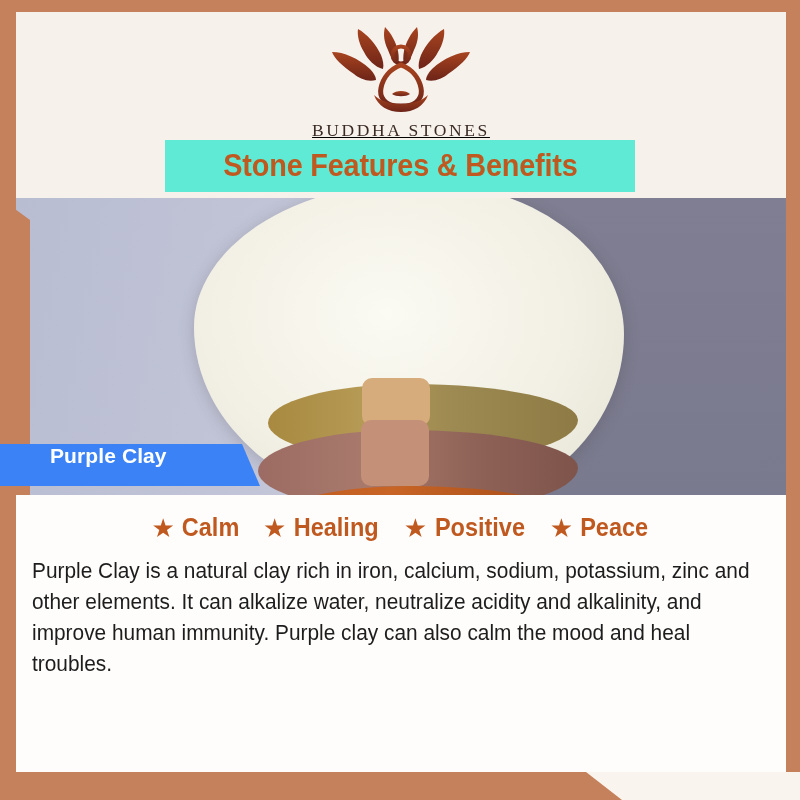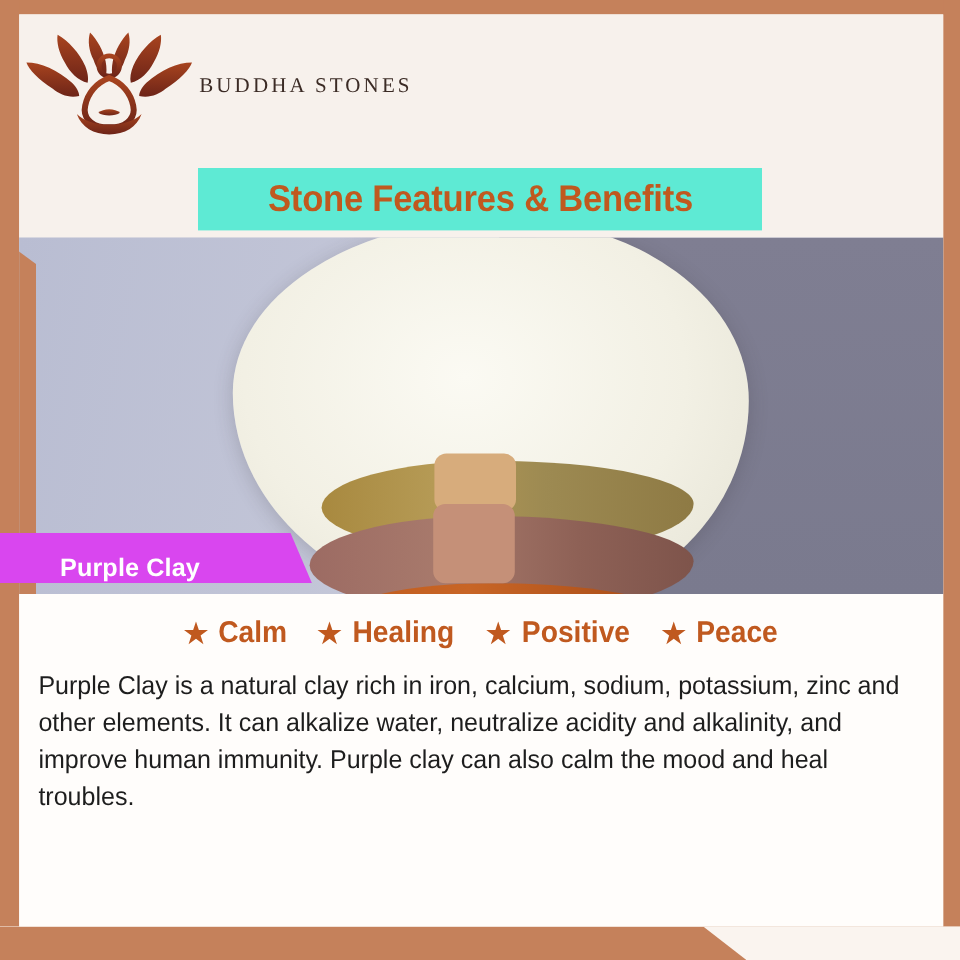--- a/index.html
+++ b/index.html
@@ -41,21 +41,21 @@
     background:#f7f1ec;
   }
 
   
   #header {
     position:absolute; left:0; top:0; width:770px; height:186px;
     background:#f7f1ec;
   }
   #logo-block {
     position:absolute; left:0; top:10px; width:770px;
-    display:flex; flex-direction:row; align-items:center;
+    display:flex; flex-direction:column; align-items:center;text-decoration:underline;
   }
   #lotus-icon { display:block; }
   #brand-name {
     margin-top:6px;
     font-family:"Liberation Serif", serif;
     font-size:17.5px;
     letter-spacing:2.6px;
     color:#3b2b25;
     font-weight:400;
   }
@@ -130,23 +130,23 @@
     position:absolute; left:-16px; top:0;
     width:30px; height:297px;
     background:#c5815b;
     clip-path:polygon(0 0, 30px 22px, 30px 297px, 0 297px);
   }
 
   
   #clay-label {
     position:absolute; left:-16px; top:432px;
     width:260px; height:42px;
-    background:#d946ef;
+    background:#3b82f6;
     clip-path:polygon(0 0, 242px 0, 260px 42px, 0 42px);
-    display:flex; align-items:flex-end;
+    display:flex; align-items:flex-start;
   }
   #clay-label-text {
     margin-left:50px;
     color:#fff; font-size:21px; font-weight:700;
     letter-spacing:0.1px;
   }
 
   
   #content {
     position:absolute; left:0; top:483px;

